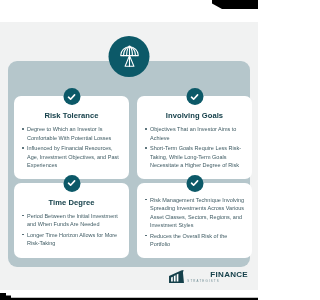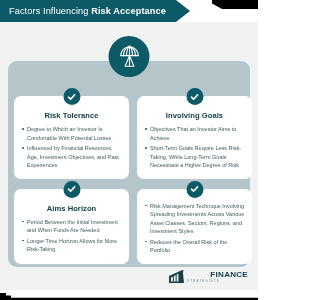--- a/index.html
+++ b/index.html
@@ -105,21 +105,21 @@
   }
 
   
   .cards {
     position: absolute;
     top: 96px;
     left: 14px;
     width: 238px;
     display: grid;
     grid-template-columns: 1fr 1fr;
-    gap: 10px 8px;
+    gap: 4px 8px;
   }
   .card {
     position: relative;
     background: #ffffff;
     border-radius: 7px;
     padding: 13px 7px 7px 7px;
     box-sizing: border-box;
     min-height: 72px;
   }
   .card-check {
@@ -202,23 +202,20 @@
 </style>
 </head>
 <body>
 
 <div id="page">
 
   <div class="page-field"></div>
 
   <div class="panel"></div>
 
-  <div class="header-banner">
-    <div class="header-title"><span class="light">Factors Influencing </span><b>Risk Acceptance</b></div>
-  </div>
 
   <div class="emblem">
     <svg width="26" height="26" viewBox="0 0 26 26" aria-hidden="true">
       <g fill="none" stroke="#ffffff" stroke-width="1.1" stroke-linecap="round" stroke-linejoin="round">
         <path d="M4.2 11.6 a8.8 8.8 0 0 1 17.6 0 z"></path>
         <path d="M13 2.8 v8.8"></path>
         <path d="M7.0 11.6 a6.0 8.8 0 0 1 12.0 0"></path>
         <path d="M10.1 11.6 a2.9 8.8 0 0 1 5.8 0"></path>
         <path d="M13 11.6 L8.6 22.2 h8.8 z"></path>
         <path d="M13 11.6 v10.6"></path>
@@ -254,21 +251,21 @@
         <li>Short-Term Goals Require Less Risk-Taking, While Long-Term Goals Necessitate a Higher Degree of Risk</li>
       </ul>
     </div>
 
     <div class="card">
       <div class="card-check">
         <svg width="10" height="10" viewBox="0 0 10 10" aria-hidden="true">
             <path d="M2 5.2 L4.1 7.2 L8.1 2.9" fill="none" stroke="#ffffff" stroke-width="1.6" stroke-linecap="round" stroke-linejoin="round"></path>
           </svg>
       </div>
-      <div class="card-title">Aims Horizon</div>
+      <div class="card-title">Time Degree</div>
       <ul class="card-list">
         <li>Period Between the Initial Investment and When Funds Are Needed</li>
         <li>Longer Time Horizon Allows for More Risk-Taking</li>
       </ul>
     </div>
 
     <div class="card">
       <div class="card-check">
         <svg width="10" height="10" viewBox="0 0 10 10" aria-hidden="true">
             <path d="M2 5.2 L4.1 7.2 L8.1 2.9" fill="none" stroke="#ffffff" stroke-width="1.6" stroke-linecap="round" stroke-linejoin="round"></path>

